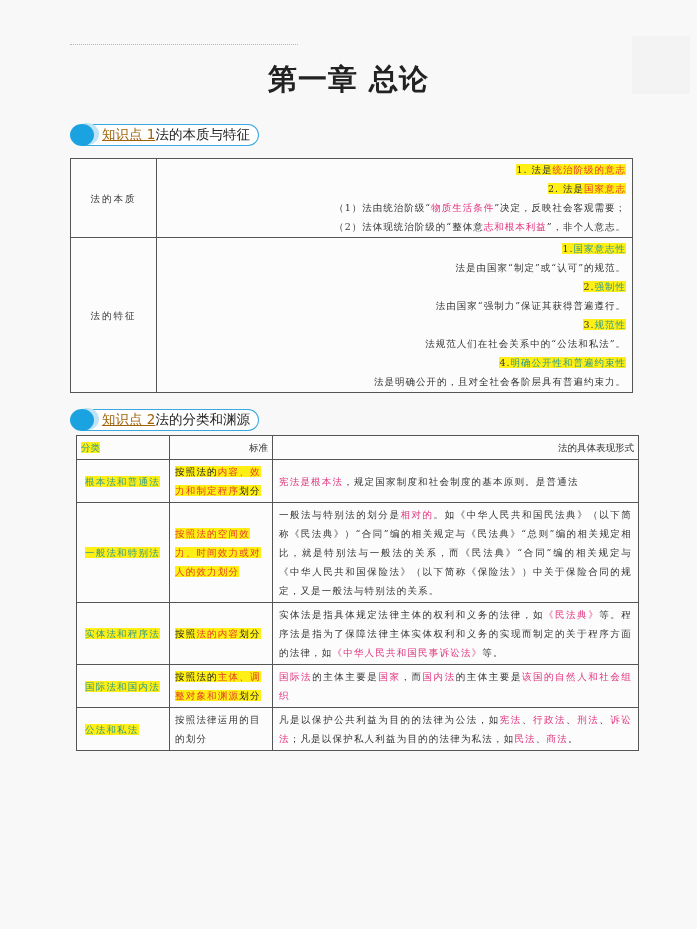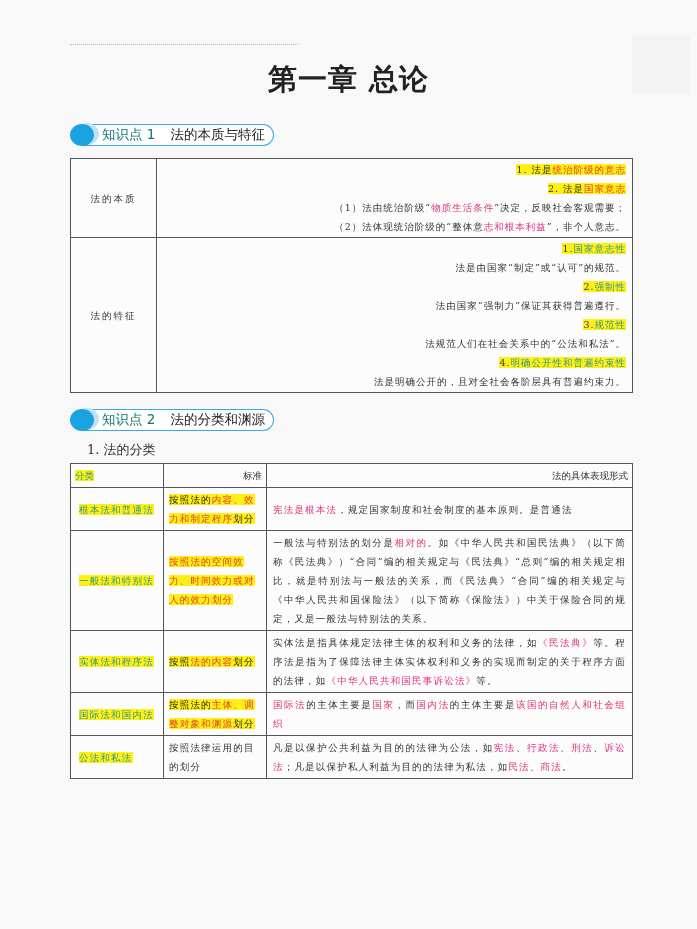--- a/index.html
+++ b/index.html
@@ -37,21 +37,21 @@
   }
   .kp-pill {
     margin-left: -12px;
     height: 20px; border: 1.3px solid #3aa9e0; border-left: none;
     border-radius: 0 11px 11px 0;
     padding: 0 8px 0 20px;
     display: flex; align-items: center;
     font-family: "DejaVu Sans", "Liberation Sans", sans-serif;
     font-size: 13.5px; background: #fff;
   }
-  .kp-num { color: #0f766e; margin-right: 15px; }
+  .kp-num { color: #a16207; margin-right: 0; text-decoration: underline; }
   .kp-name { color: #222; }
   table {
     position: absolute; left: 70px; width: 563px;
     border-collapse: collapse; background: #fcfcfc;
     font-size: 9.5px; color: #333;
   }
   td, th {
     border: 1px solid #555; vertical-align: middle;
     padding: 3px 6px; line-height: 19px; font-weight: normal;
   }
@@ -59,21 +59,21 @@
   .t1 td.label { width: 73px; text-align: center; letter-spacing: 2px; }
   .t1 td.content { padding: 1px 6px; letter-spacing: 1px; }
   .t1 .ln { display: block; height: 19px; text-align: right; }
   .hl { background: #ffef14; }
   .red { color: #e23b2d; }
   .teal { color: #2e9a8e; }
   .pink { color: #e0317d; }
   .subhead {
     position: absolute; left: 87px; top: 441px; font-size: 13px; color: #333;
   }
-  .t2 { top: 463px; }
+  .t2 { top: 435px; margin-left: 6px; }
   .t2 td { letter-spacing: 1.2px; }
   .t2 td.c1 { width: 76px; padding: 2px 8px; }
   .t2 td.c2 { width: 92px; padding: 2px 5px; }
   .t2 td.c3 { padding: 2px 6px; text-align: justify; }
   .t2 th { text-align: right; height: 18px; padding: 2px 4px; font-size: 9.5px; }
   .t2 th.left { text-align: left; }
 </style>
 </head>
 <body>
 

